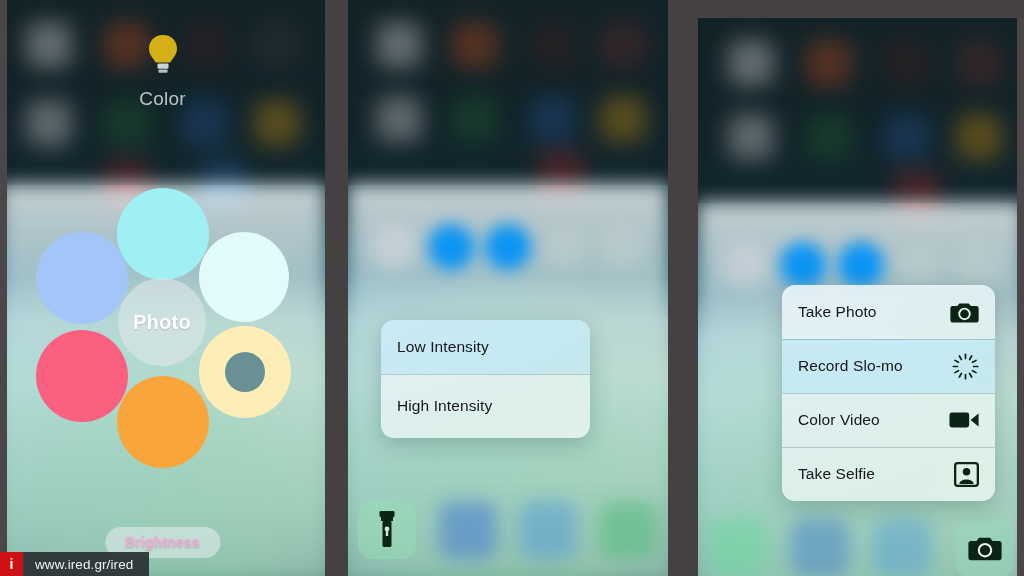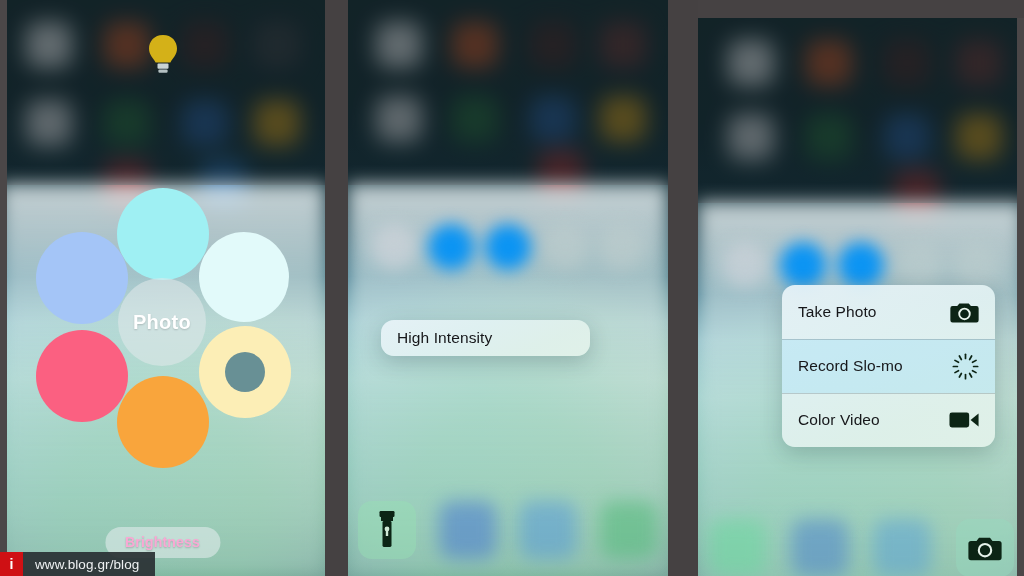--- a/index.html
+++ b/index.html
@@ -133,20 +133,21 @@
     <div class="dim"></div>
     <div class="cc-sheet"></div>
 
     <div class="bulb-wrap">
       <svg class="bulb" width="34" height="48" viewBox="0 0 34 48">
         <path d="M17 3 C8.2 3 3 9.4 3 16.6 C3 22.6 7.2 26.4 9.6 30.4 L24.4 30.4
                  C26.8 26.4 31 22.6 31 16.6 C31 9.4 25.8 3 17 3 Z" fill="#d4b118"></path>
         <rect x="11.5" y="31.5" width="11" height="5.2" rx="1" fill="#c9d3d4"></rect>
         <rect x="12.4" y="37.4" width="9.2" height="3.4" rx="1.2" fill="#b4c0c2"></rect>
       </svg>
+      <div class="bulb-label">Color</div>
     </div>
 
     <div class="wheel">
 
       <div class="swatch" style="left:117px; top:8px; width:92px; height:92px; background:#9ff0f3;"></div>
 
       <div class="swatch" style="left:36px; top:52px; width:92px; height:92px; background:#a4c5f7;"></div>
 
       <div class="swatch" style="left:199px; top:52px; width:90px; height:90px; background:#e2fafa;"></div>
 
@@ -205,21 +206,24 @@
           <circle cx="11" cy="19" r="2.4" fill="#cfe8d5"></circle>
           <rect x="9.8" y="20" width="2.4" height="6" fill="#cfe8d5"></rect>
         </svg>
       </div>
       <div class="sc blurred" style="background:rgba(70,120,210,.55);"></div>
       <div class="sc blurred" style="background:rgba(80,150,220,.5);"></div>
       <div class="sc blurred" style="background:rgba(80,185,120,.55);"></div>
     </div>
 
     <div class="menu" style="left:33px; top:320px; width:209px;">
-      <div class="menu-item" style="height:36px;">
+      <div class="menu-item hl" style="height:54px;">
+        <span>Low Intensity</span>
+      </div>
+      <div class="menu-item" style="height:64px;">
         <span>High Intensity</span>
       </div>
     </div>
   </div>
 
   <div class="divider divider-2"></div>
 
   <div class="panel panel-right">
     <div class="wall"></div>
     <div class="icons">
@@ -296,22 +300,32 @@
       <div class="menu-item" style="height:54px;">
         <span>Color Video</span>
         <span class="mi-icon">
           <svg width="30" height="20" viewBox="0 0 32 21">
             <rect x="0.5" y="2.5" width="21" height="16" rx="2.6" fill="#0c2415"></rect>
             <path d="M23 10.5 L31.5 3.5 V17.5 Z" fill="#0c2415"></path>
           </svg>
         </span>
       </div>
 
+      <div class="menu-item" style="height:54px;">
+        <span>Take Selfie</span>
+        <span class="mi-icon">
+          <svg width="25" height="25" viewBox="0 0 26 26">
+            <rect x="1.2" y="1.2" width="23.6" height="23.6" rx="2.6" fill="none" stroke="#0c2415" stroke-width="2.4"></rect>
+            <circle cx="13" cy="10.2" r="3.9" fill="#0c2415"></circle>
+            <path d="M5.6 23 C5.6 16.6 20.4 16.6 20.4 23 Z" fill="#0c2415"></path>
+          </svg>
+        </span>
+      </div>
     </div>
     <div class="edge-r"></div>
   </div>
 
   <div class="watermark">
     <div class="wm-badge">i</div>
-    <div class="wm-text">www.blog.gr/blog</div>
+    <div class="wm-text">www.ired.gr/ired</div>
   </div>
 
 </div>
 
 </body></html>

